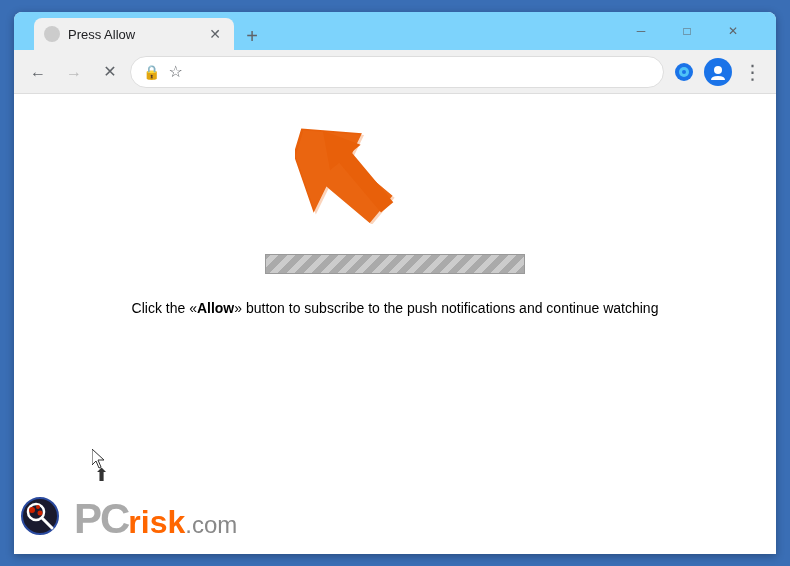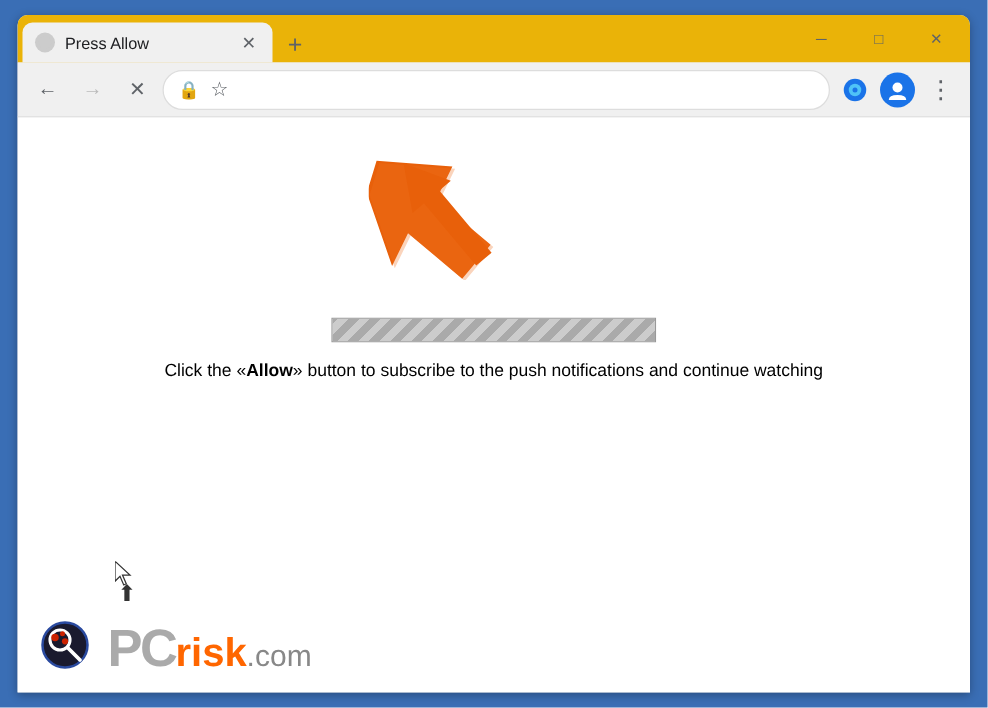--- a/index.html
+++ b/index.html
@@ -20,25 +20,25 @@
       background: #f0f0f0;
       border-radius: 8px 8px 0 0;
       display: flex;
       flex-direction: column;
       overflow: hidden;
       box-shadow: 0 2px 8px rgba(0,0,0,0.3);
     }
 
     
     .tab-bar {
-      background: #eab308;
+      background: #7dd3fc;
       height: 38px;
       display: flex;
       align-items: flex-end;
-      padding: 0 4px;
+      padding: 0 20px;
       gap: 0;
     }
 
     .tab-active {
       background: #f0f0f0;
       height: 32px;
       min-width: 200px;
       max-width: 240px;
       border-radius: 8px 8px 0 0;
       display: flex;
@@ -240,38 +240,38 @@
         -45deg,
         #aaa,
         #aaa 6px,
         #ccc 6px,
         #ccc 12px
       );
       border: 1px solid #999;
     }
 
     .instruction-text {
-      margin-top: 12px;
+      margin-top: 24px;
       font-size: 14px;
       color: #000;
       text-align: center;
       padding: 0 16px;
       line-height: 1.5;
     }
 
     .instruction-text strong {
       font-weight: bold;
     }
 
     
     .bottom-logo {
       position: absolute;
       bottom: 0;
       left: 0;
-      padding: 10px 16px;
+      padding: 10px 4px;
       display: flex;
       align-items: center;
       gap: 6px;
     }
 
     .pcrisk-icon {
       width: 50px;
       height: 50px;
     }
 

